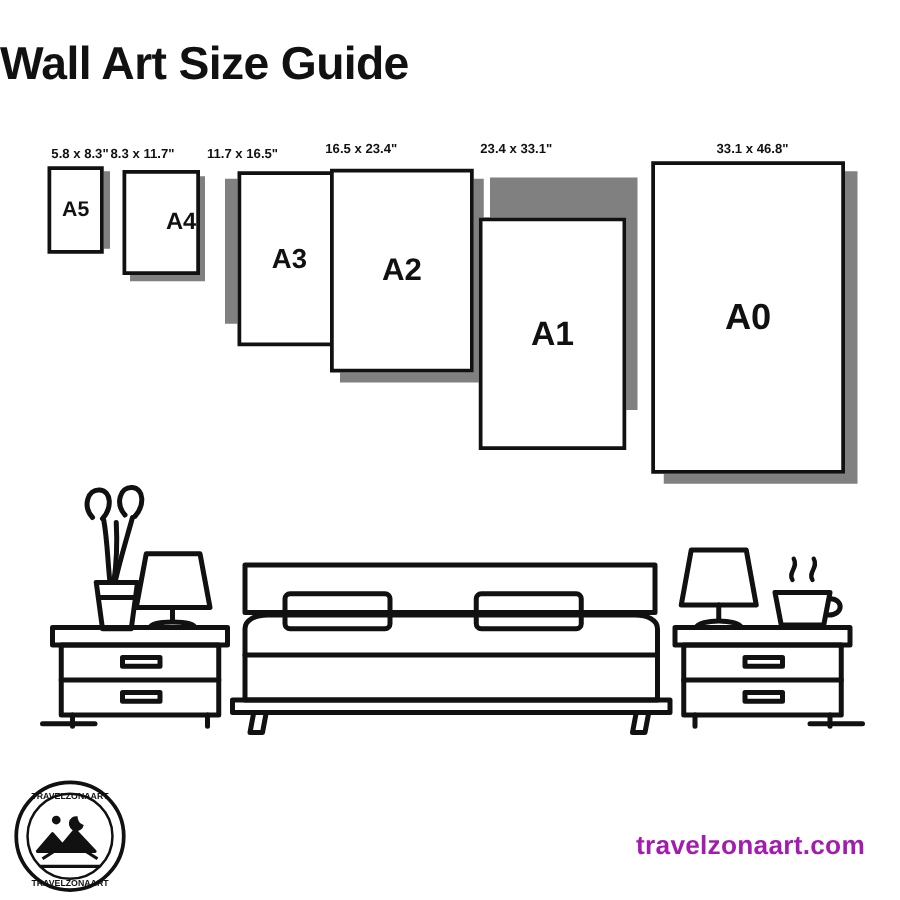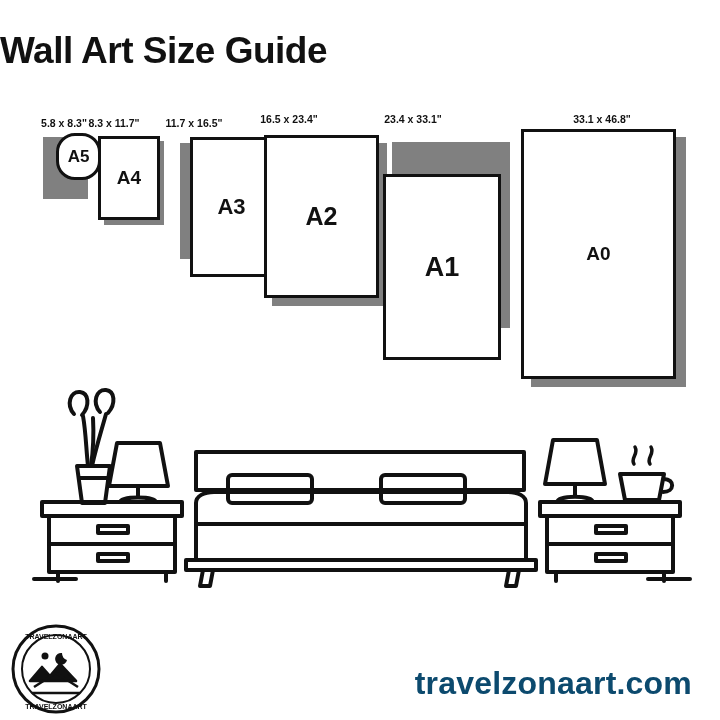--- a/index.html
+++ b/index.html
@@ -84,23 +84,23 @@
     position: absolute;
     left: 0;
     top: 605px;
     width: 720px;
     height: 115px;
   }
   .site-url {
     position: absolute;
     right: 28px;
     top: 60px;
-    font-size: 32px;
-    font-weight: bold;
-    color: #0c4a6e;
+    font-size: 21px;
+    font-weight: bold;
+    color: #a21caf;
     letter-spacing: 0.2px;
   }
   .logo {
     position: absolute;
     left: 10px;
     top: 18px;
     width: 92px;
     height: 92px;
   }
 </style>
@@ -109,29 +109,29 @@
 
 <div id="page">
 
   <div class="title">Wall Art Size Guide</div>
 
   <div class="chart">
 
     <div class="frame-group">
       <div class="frame-label" style="left:32px; top:12px; width:64px;">5.8 x 8.3"</div>
       <div class="frame-shadow" style="left:43px; top:32px; width:45px; height:62px;"></div>
-      <div class="frame-box" style="left:56px; top:28px; width:45px; height:47px;border-radius:19px;">
+      <div class="frame-box" style="left:38px; top:28px; width:45px; height:70px;">
         <span class="frame-name" style="font-size:17px;">A5</span>
       </div>
     </div>
 
     <div class="frame-group">
       <div class="frame-label" style="left:76px; top:12px; width:76px;">8.3 x 11.7"</div>
       <div class="frame-shadow" style="left:104px; top:36px; width:60px; height:84px;"></div>
-      <div class="frame-box" style="left:98px; top:31px; width:62px; height:84px;">
+      <div class="frame-box" style="left:98px; top:31px; width:62px; height:84px;justify-content:flex-end;">
         <span class="frame-name" style="font-size:19px;">A4</span>
       </div>
     </div>
 
     <div class="frame-group">
       <div class="frame-label" style="left:140px; top:12px; width:108px;">11.7 x 16.5"</div>
       <div class="frame-shadow" style="left:180px; top:38px; width:83px; height:116px;"></div>
       <div class="frame-box" style="left:190px; top:32px; width:83px; height:140px;">
         <span class="frame-name" style="font-size:22px;">A3</span>
       </div>
@@ -150,21 +150,21 @@
       <div class="frame-shadow" style="left:392px; top:37px; width:118px; height:186px;"></div>
       <div class="frame-box" style="left:383px; top:29px; width:118px; height:186px;margin-top:40px;">
         <span class="frame-name" style="font-size:27px;">A1</span>
       </div>
     </div>
 
     <div class="frame-group">
       <div class="frame-label" style="left:508px; top:8px; width:188px;">33.1 x 46.8"</div>
       <div class="frame-shadow" style="left:531px; top:32px; width:155px; height:250px;"></div>
       <div class="frame-box" style="left:521px; top:24px; width:155px; height:250px;">
-        <span class="frame-name" style="font-size:19px;">A0</span>
+        <span class="frame-name" style="font-size:29px;">A0</span>
       </div>
     </div>
 
   </div>
 
   <div class="scene">
     <svg width="720" height="225" viewBox="0 0 720 225" xmlns="http://www.w3.org/2000/svg">
       <g fill="none" stroke="#111111" stroke-width="4" stroke-linecap="round" stroke-linejoin="round">
 
         <line x1="34" y1="201" x2="76" y2="201"></line>

